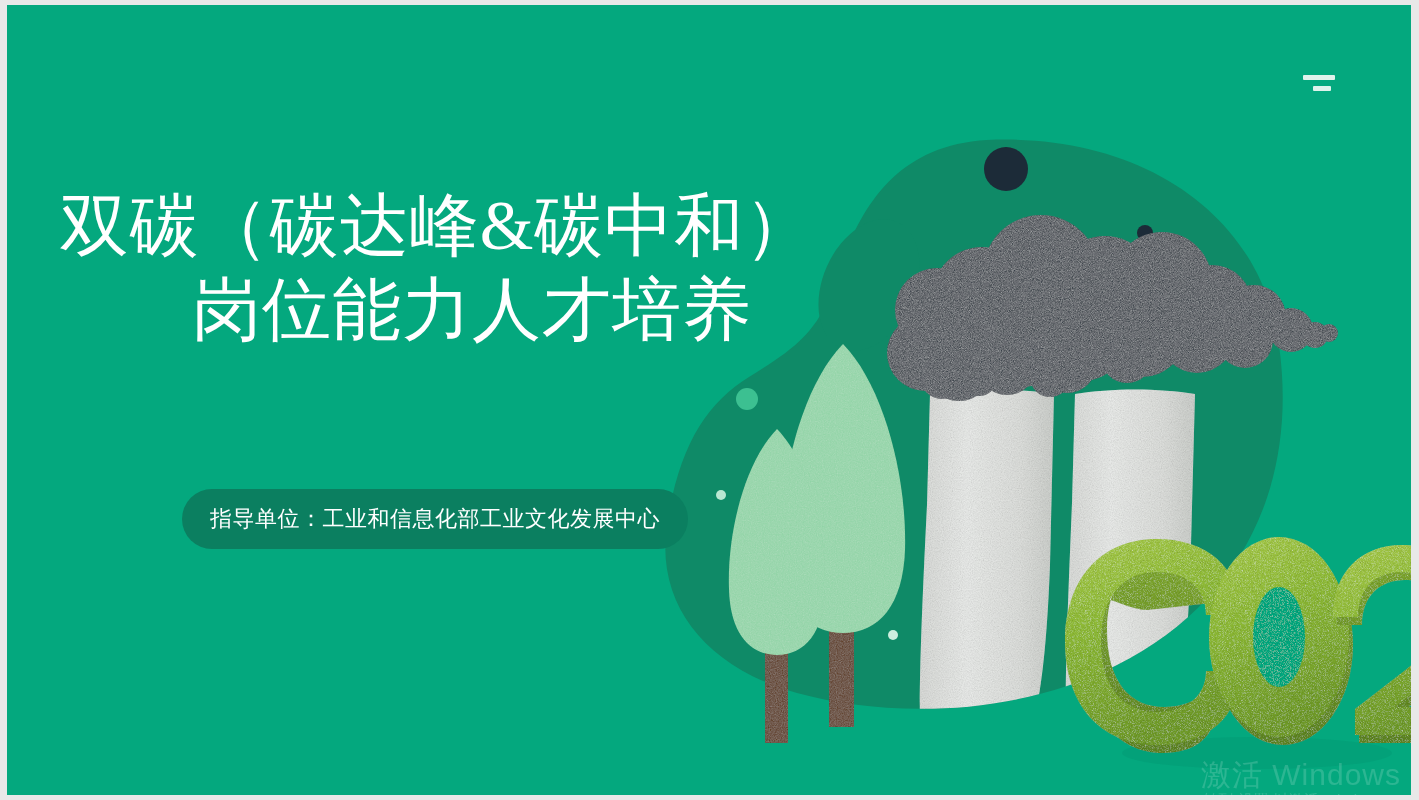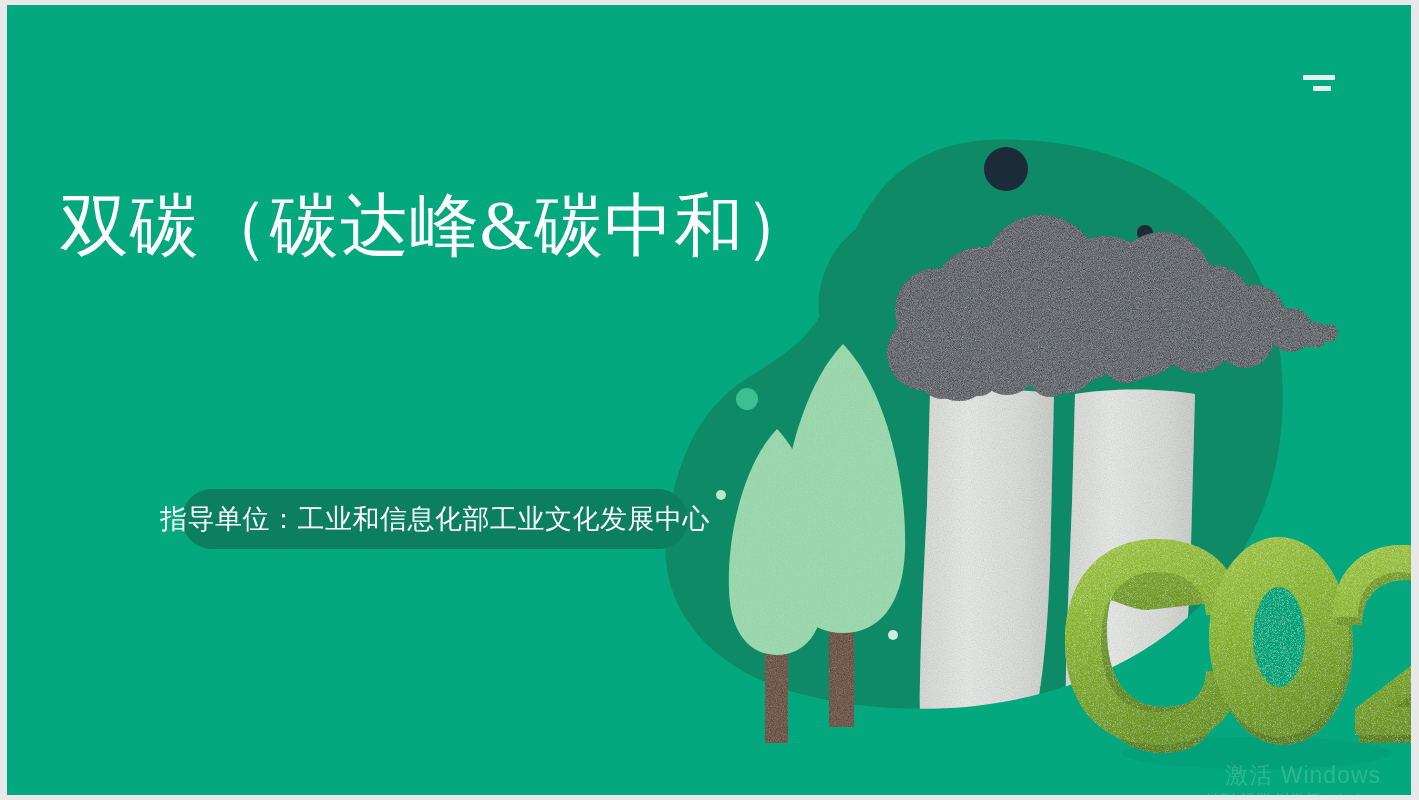--- a/index.html
+++ b/index.html
@@ -44,21 +44,21 @@
     background:#0b7f60;
     border-radius:30px;
     display:flex;
     align-items:center;
     justify-content:center;
     z-index:5;
   }
   #org-badge-text {
     color:#ffffff;
     font-family:"Liberation Serif", serif;
-    font-size:27px;
+    font-size:22px;
     letter-spacing:0.5px;
     white-space:nowrap;
   }
 
   #align-icon {
     position:absolute;
     right:72px; top:62px;
     width:36px; height:24px;
     z-index:8;
     cursor:pointer;
@@ -74,21 +74,21 @@
 
   #watermark {
     position:absolute;
     right:10px; bottom:-14px;
     z-index:7;
     text-align:center;
     color:rgba(255,255,255,0.16);
     font-family:"Liberation Sans", sans-serif;
     pointer-events:none;
   }
-  #watermark-line1 { font-size:23px; line-height:30px; letter-spacing:1px; }
+  #watermark-line1 { font-size:30px; line-height:30px; letter-spacing:1px; }
   #watermark-line2 { font-size:15px; line-height:19px; }
 </style>
 </head>
 <body>
 
 <div id="slide-frame">
 
   <svg id="art-svg" viewBox="0 0 1404 790" preserveAspectRatio="none">
     <defs>
       <filter id="grain-tree" x="-10%" y="-10%" width="120%" height="120%">
@@ -294,20 +294,21 @@
                  L 1416 680
                  C 1448 655, 1464 634, 1464 604
                  C 1464 564, 1436 540, 1395 540
                  C 1354 540, 1326 567, 1326 612 Z" fill="url(#mossGrad)"></path>
       </g>
     </g>
   </svg>
 
   <div id="title-block">
     <div class="title-line line1">双碳（碳达峰&amp;碳中和）</div>
+    <div class="title-line line2">岗位能力人才培养</div>
   </div>
 
   <div id="org-badge">
     <span id="org-badge-text">指导单位：工业和信息化部工业文化发展中心</span>
   </div>
 
   <div id="align-icon">
     <span class="bar b1"></span>
     <span class="bar b2"></span>
   </div>

